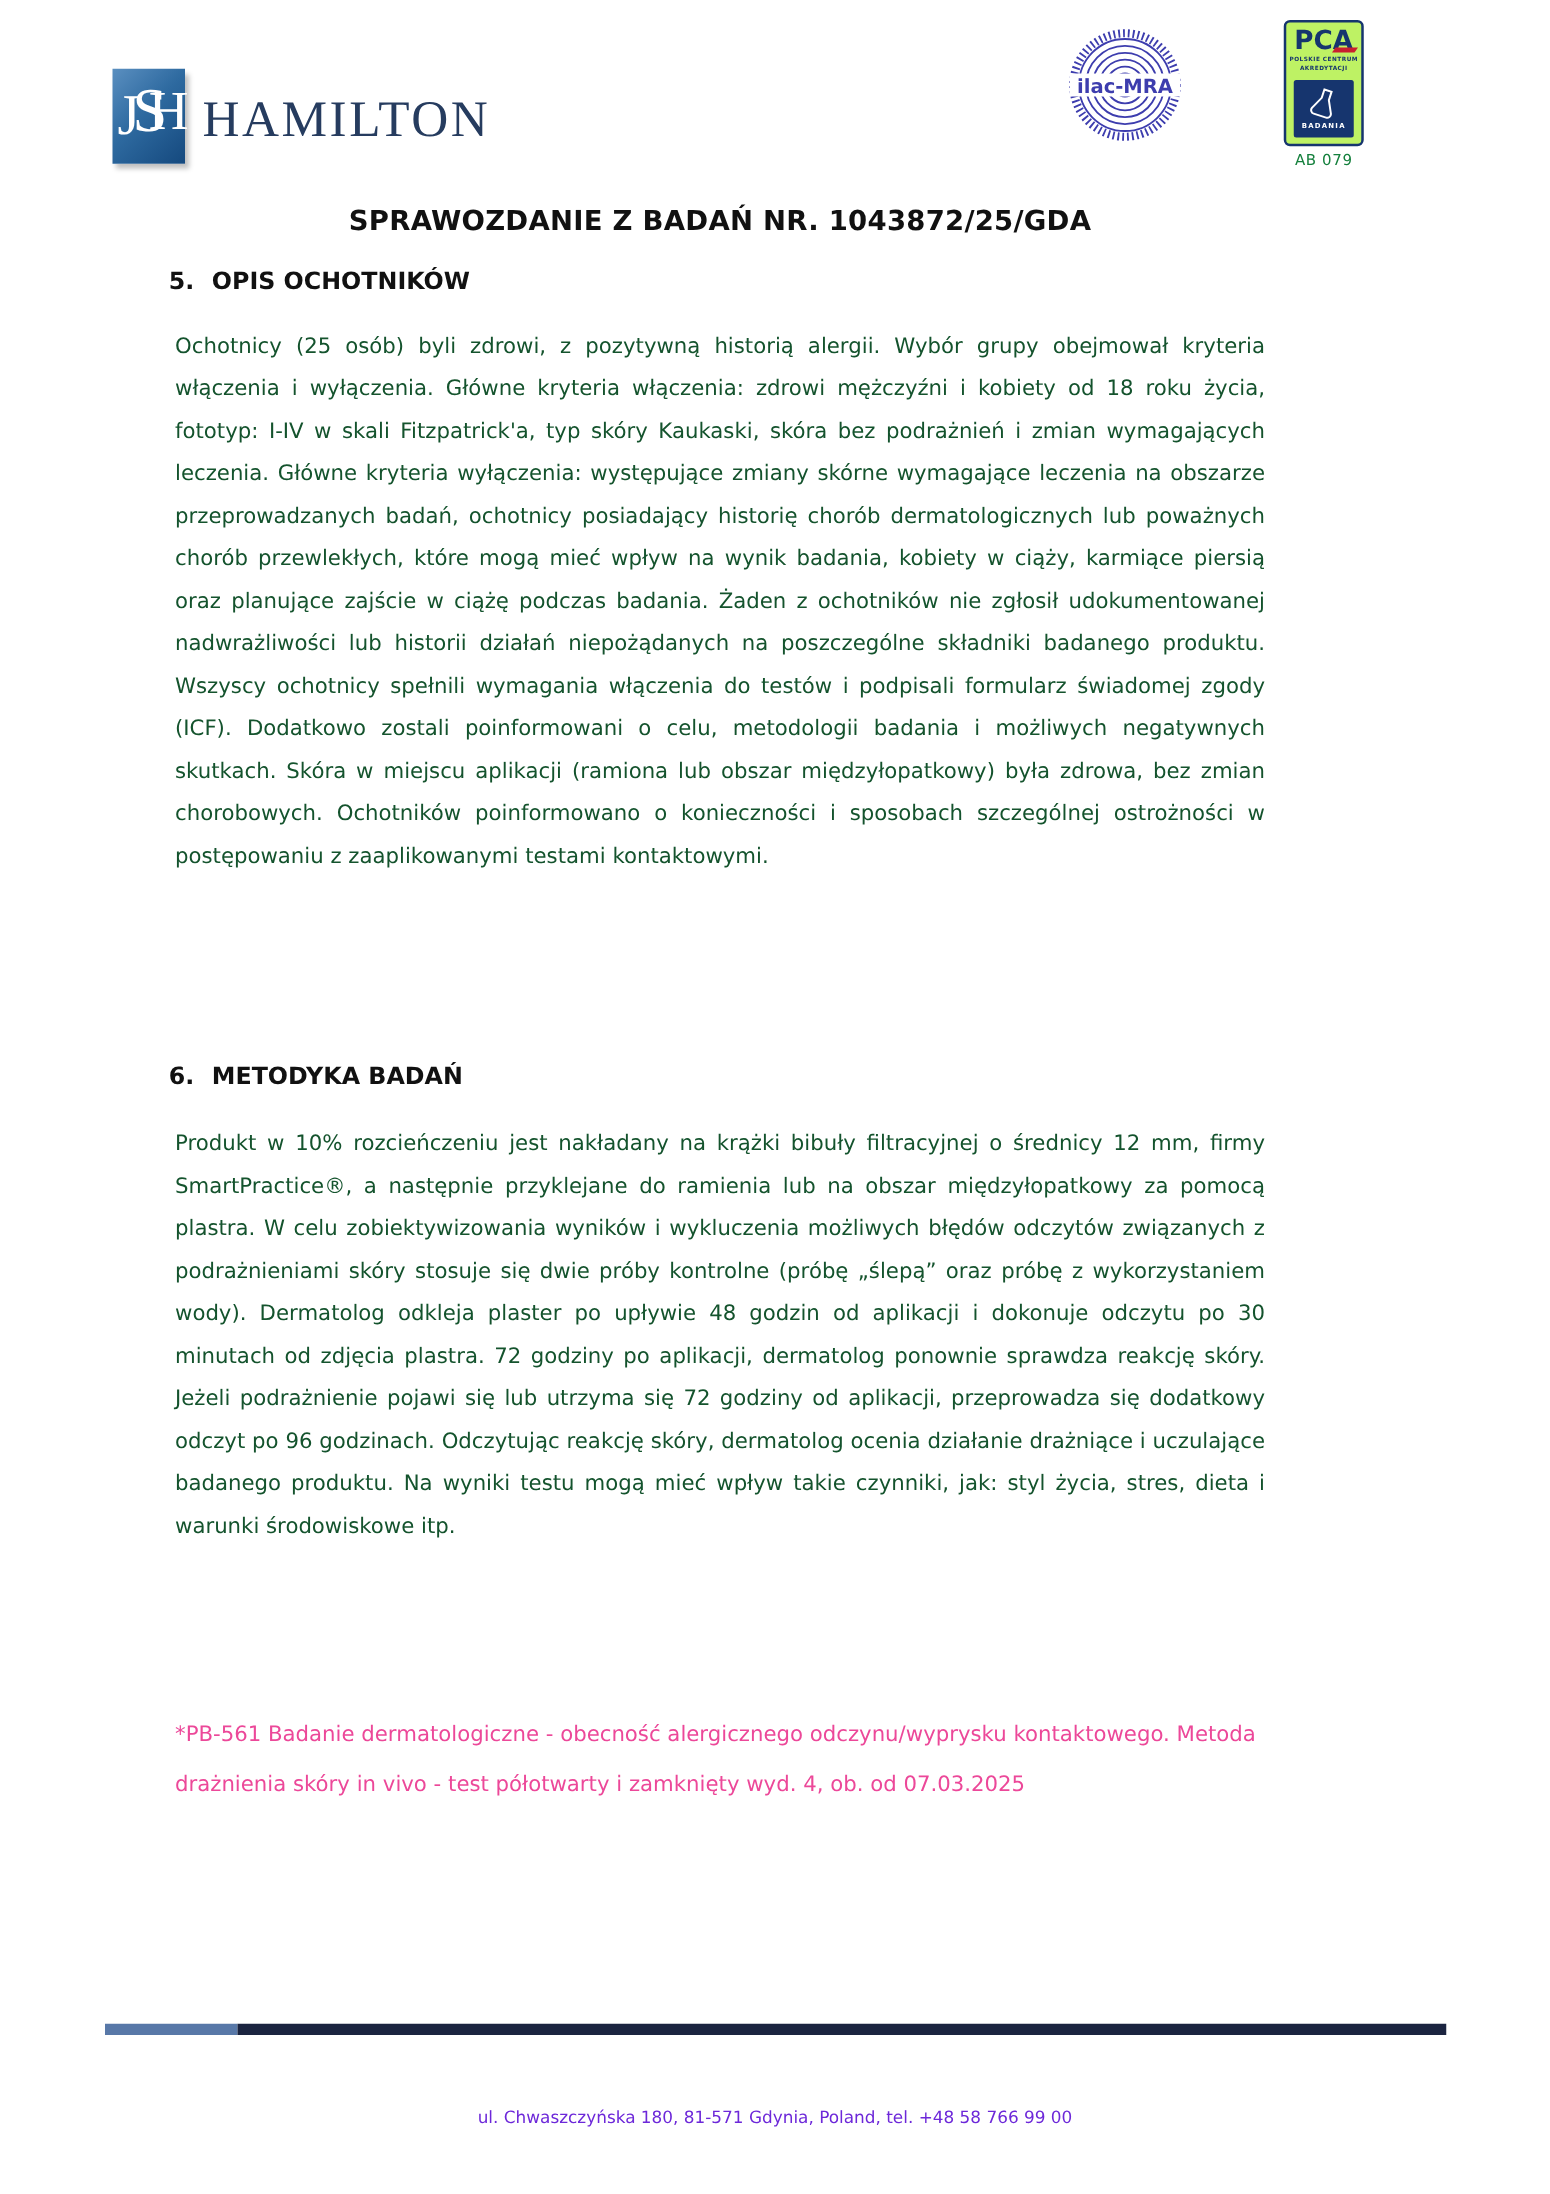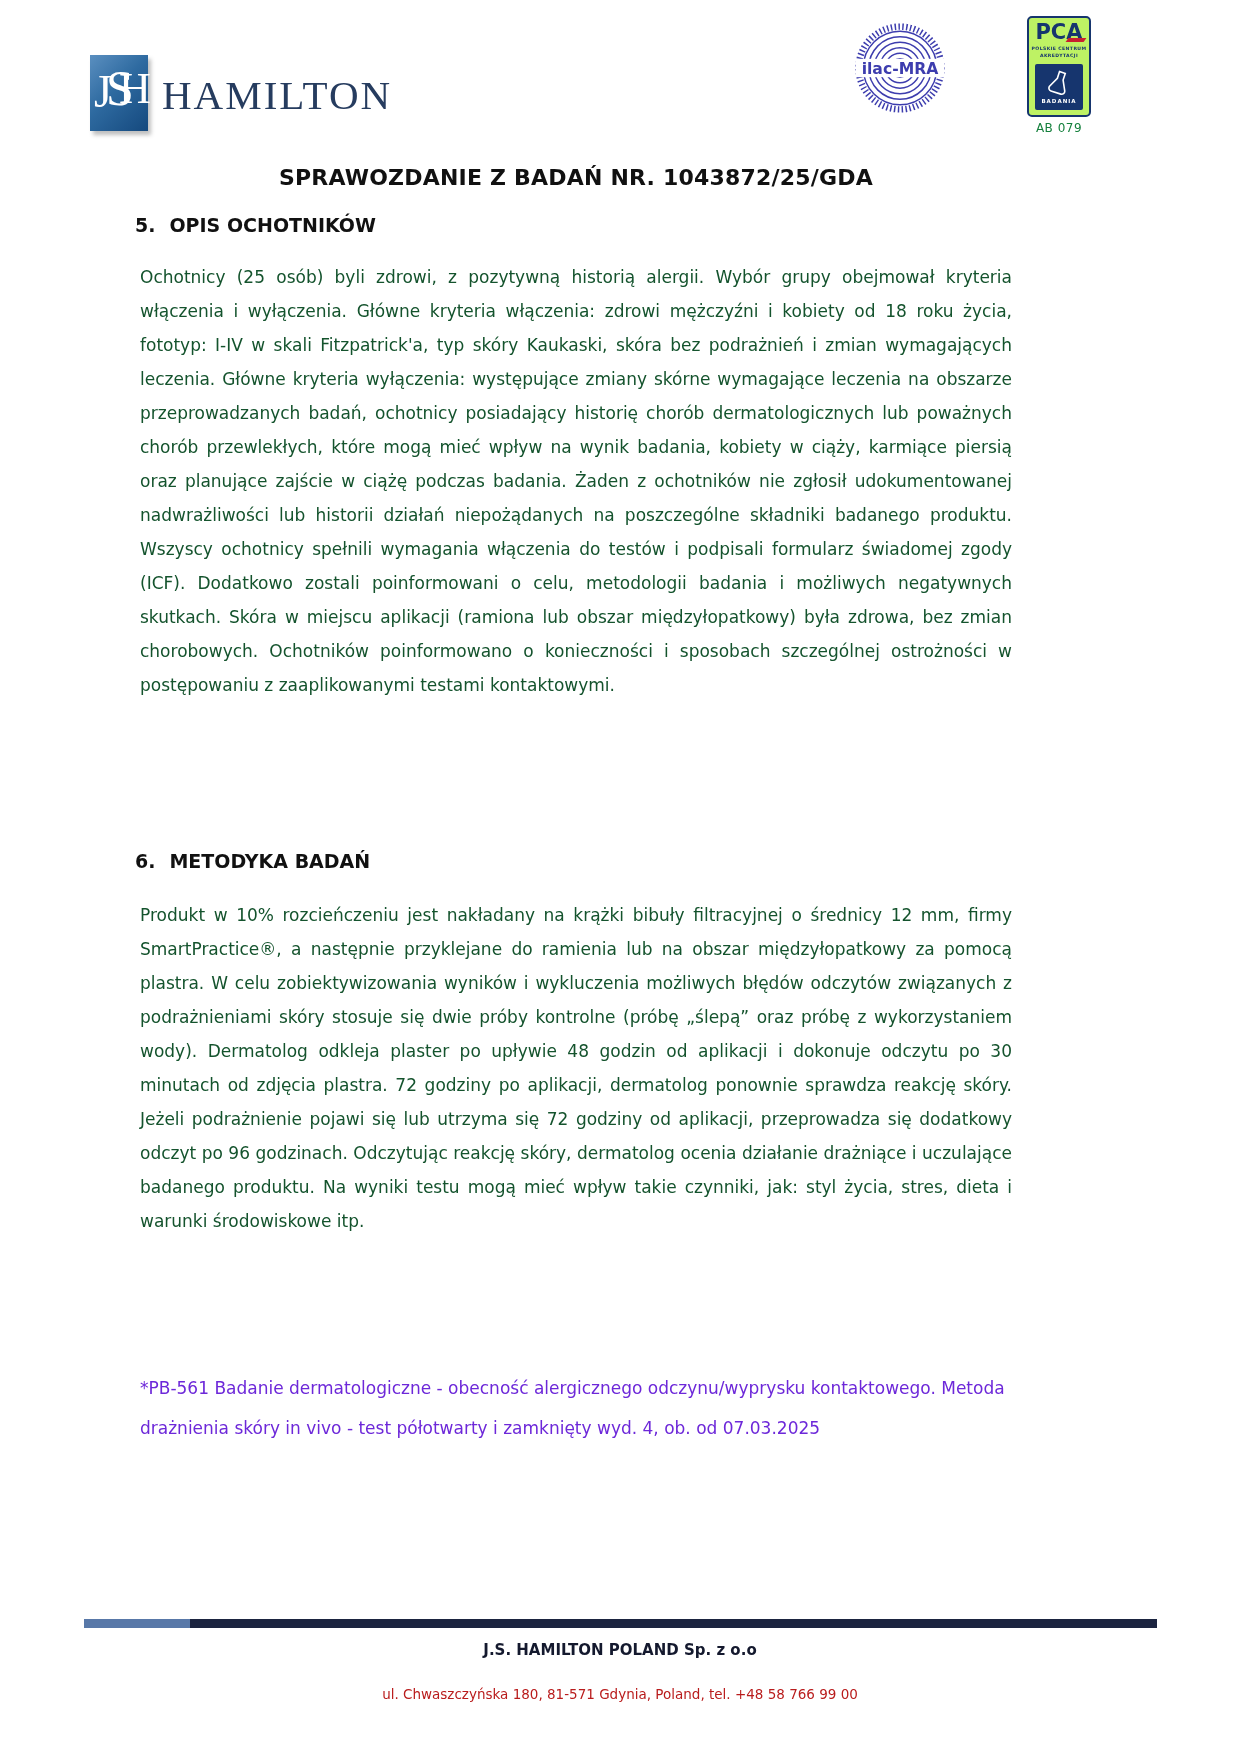--- a/index.html
+++ b/index.html
@@ -73,21 +73,21 @@
   .para{
     position:absolute;left:140px;width:872px;
     font-size:17px;line-height:34px;
     text-align:justify;text-align-last:left;
     color:#14532d;
   }
   #para-5{top:260px;}
   #para-6{top:898px;}
   .footnote{
     position:absolute;top:1368px;left:140px;width:880px;
-    font-size:17px;line-height:40px;color:#6d28d9;
+    font-size:17px;line-height:40px;color:#ec4899;
   }
   
   .footer-page{
     position:absolute;top:1586px;left:0;width:100%;
     text-align:center;font-size:13.5px;color:#2b2b2b;
   }
   .footer-bar{
     position:absolute;top:1619px;left:84px;width:1073px;height:9px;
     display:flex;
   }
@@ -96,21 +96,21 @@
   .footer-company{
     position:absolute;top:1641px;left:0;width:100%;text-align:center;
     font-weight:bold;font-size:15px;color:#14192e;
   }
   .footer-lab{
     position:absolute;top:1663px;left:0;width:100%;text-align:center;
     font-weight:bold;font-size:15px;color:#14192e;
   }
   .footer-address{
     position:absolute;top:1686px;left:0;width:100%;text-align:center;
-    font-size:13.5px;color:#b91c1c;
+    font-size:13.5px;color:#6d28d9;
   }
 </style>
 </head>
 <body>
 
 <div class="page">
 
   <div class="brand-logo">
     <div class="jsh-box">
       <span class="l-j">J</span>
@@ -169,16 +169,15 @@
     <span>METODYKA BADAŃ</span>
   </div>
   <div class="para" id="para-6">Produkt w 10% rozcieńczeniu jest nakładany na krążki bibuły filtracyjnej o średnicy 12 mm, firmy SmartPractice®, a następnie przyklejane do ramienia lub na obszar międzyłopatkowy za pomocą plastra. W celu zobiektywizowania wyników i wykluczenia możliwych błędów odczytów związanych z podrażnieniami skóry stosuje się dwie próby kontrolne (próbę „ślepą” oraz próbę z wykorzystaniem wody). Dermatolog odkleja plaster po upływie 48 godzin od aplikacji i dokonuje odczytu po 30 minutach od zdjęcia plastra. 72 godziny po aplikacji, dermatolog ponownie sprawdza reakcję skóry. Jeżeli podrażnienie pojawi się lub utrzyma się 72 godziny od aplikacji, przeprowadza się dodatkowy odczyt po 96 godzinach. Odczytując reakcję skóry, dermatolog ocenia działanie drażniące i uczulające badanego produktu. Na wyniki testu mogą mieć wpływ takie czynniki, jak: styl życia, stres, dieta i warunki środowiskowe itp.</div>
 
   <div class="footnote">*PB-561 Badanie dermatologiczne - obecność alergicznego odczynu/wyprysku kontaktowego. Metoda drażnienia skóry in vivo - test półotwarty i zamknięty wyd. 4, ob. od 07.03.2025</div>
 
   <div class="footer-bar">
     <div class="seg-light"></div>
     <div class="seg-dark"></div>
   </div>
-  <div class="footer-company">J.S. HAMILTON POLAND Sp. z o.o</div>
   <div class="footer-address">ul. Chwaszczyńska 180, 81-571 Gdynia, Poland, tel. +48 58 766 99 00</div>
 
 </div>
 
 </body></html>

